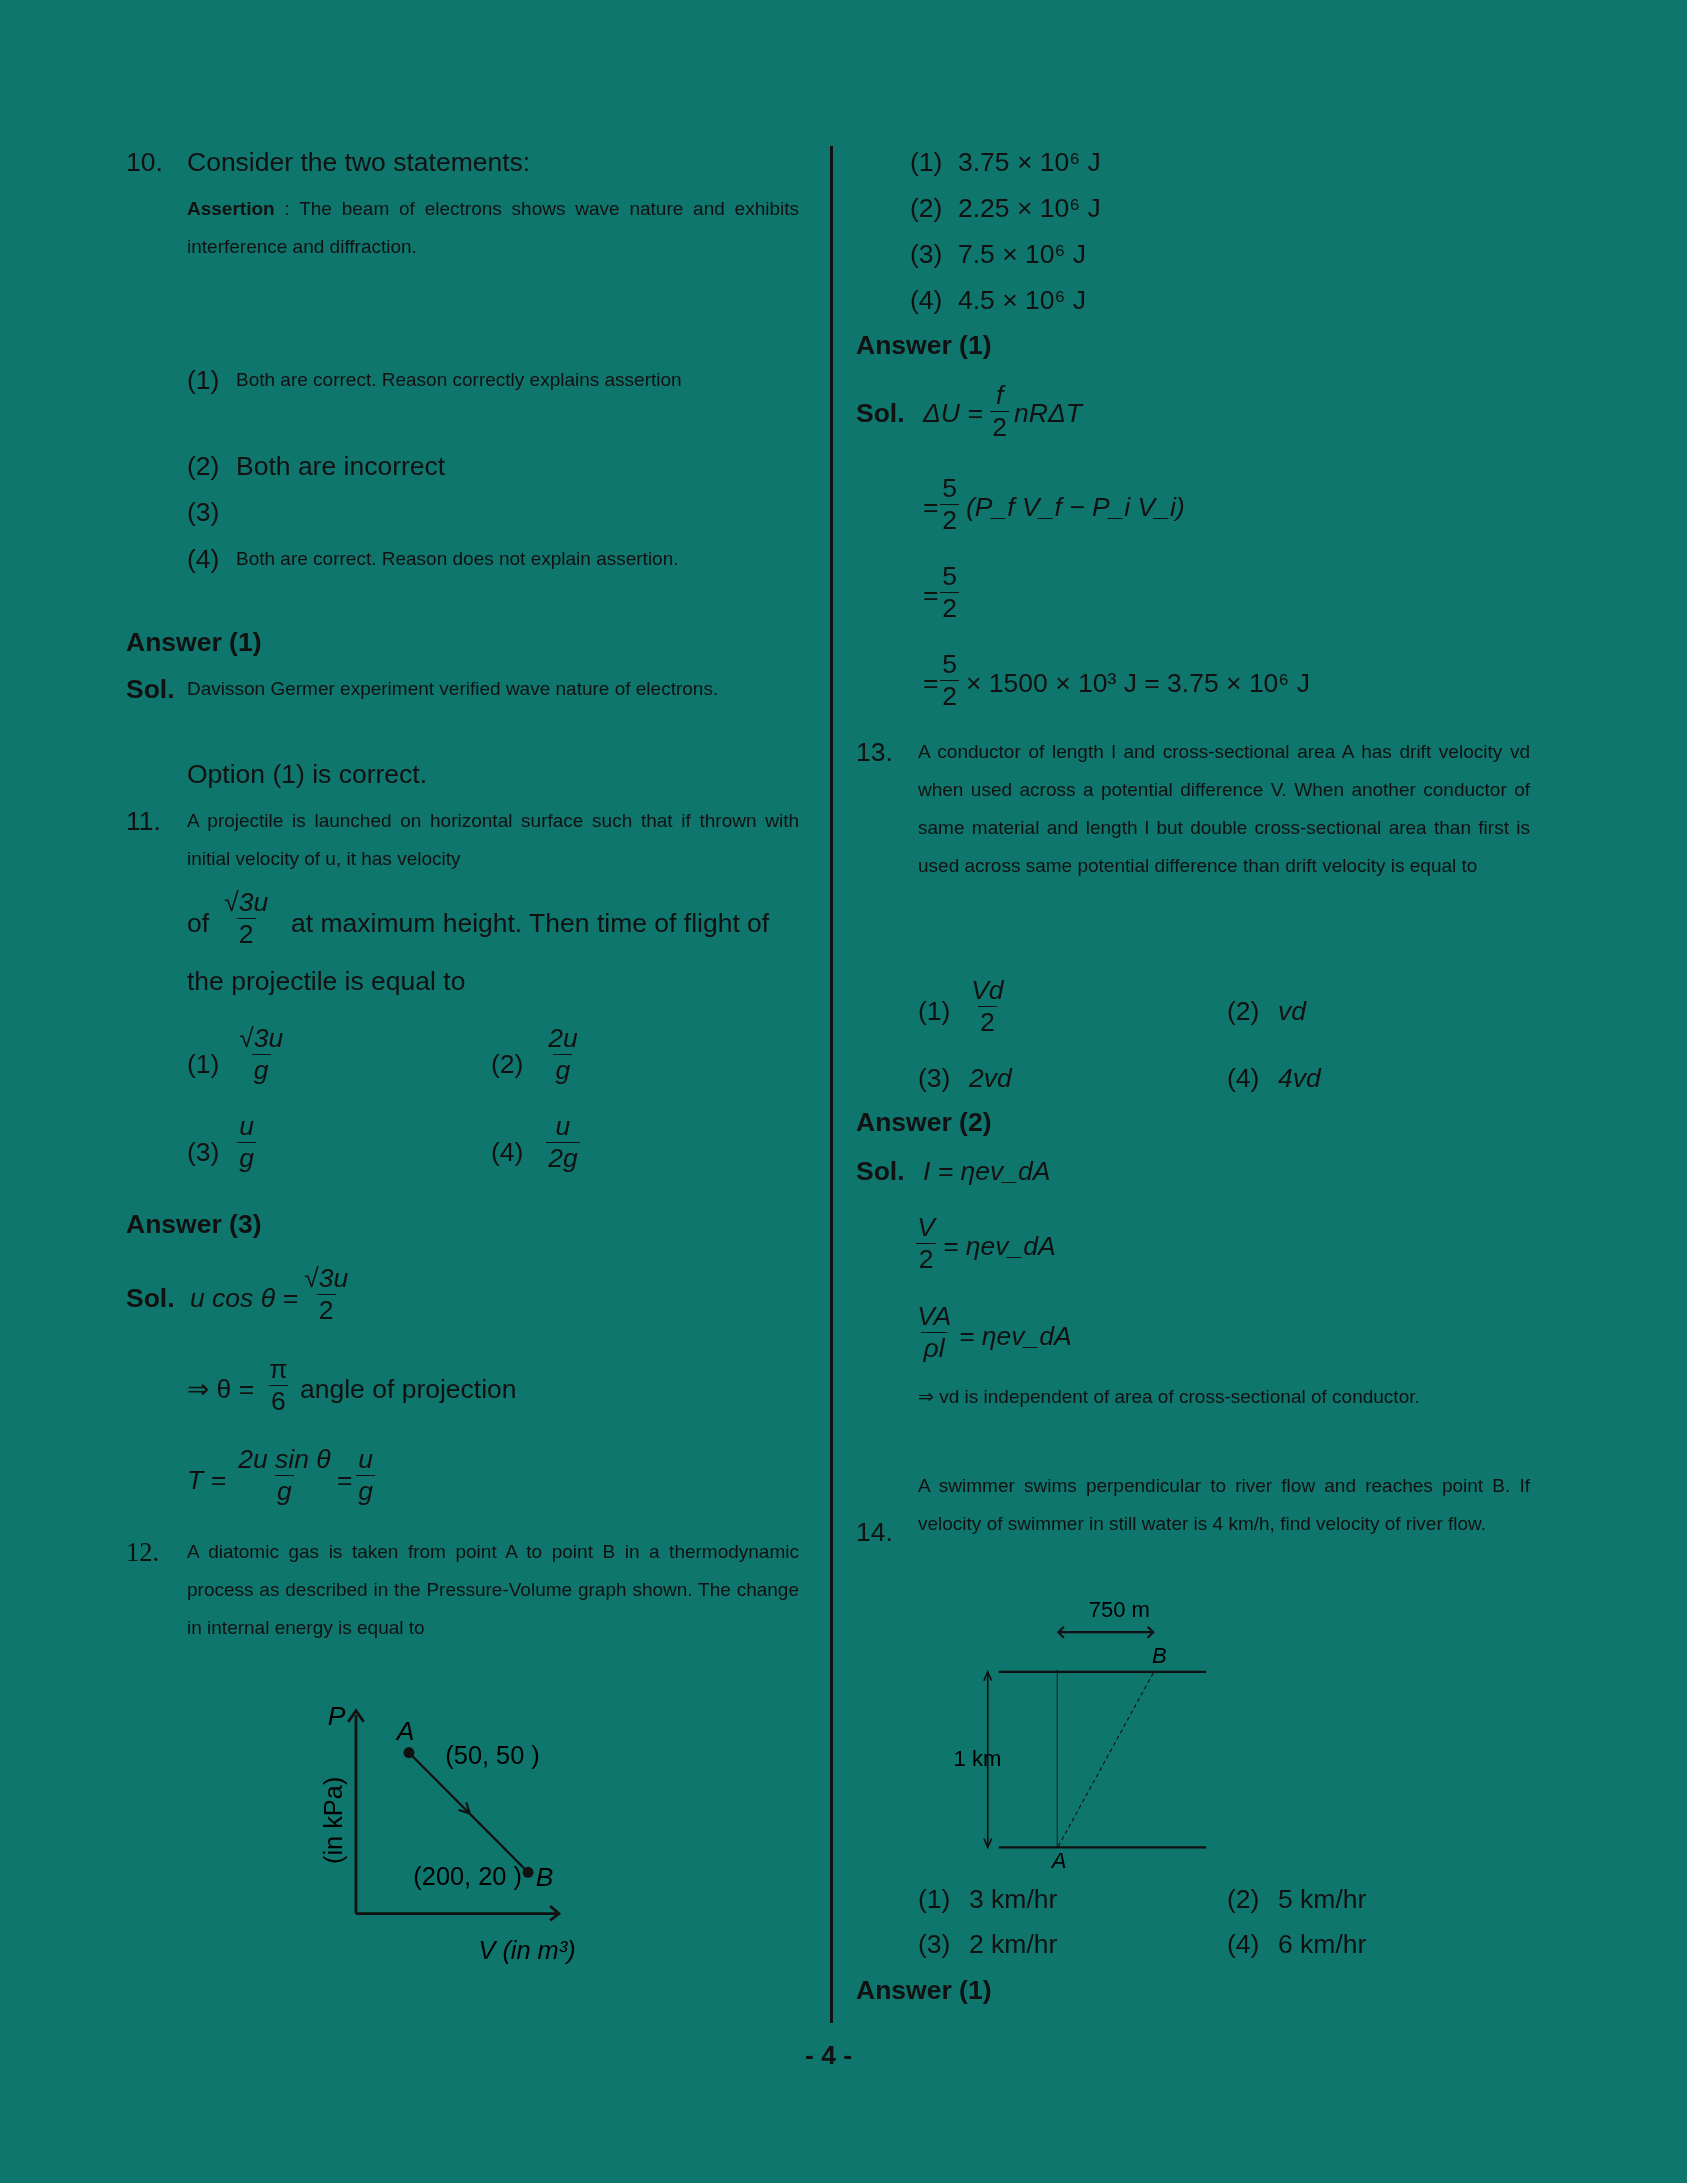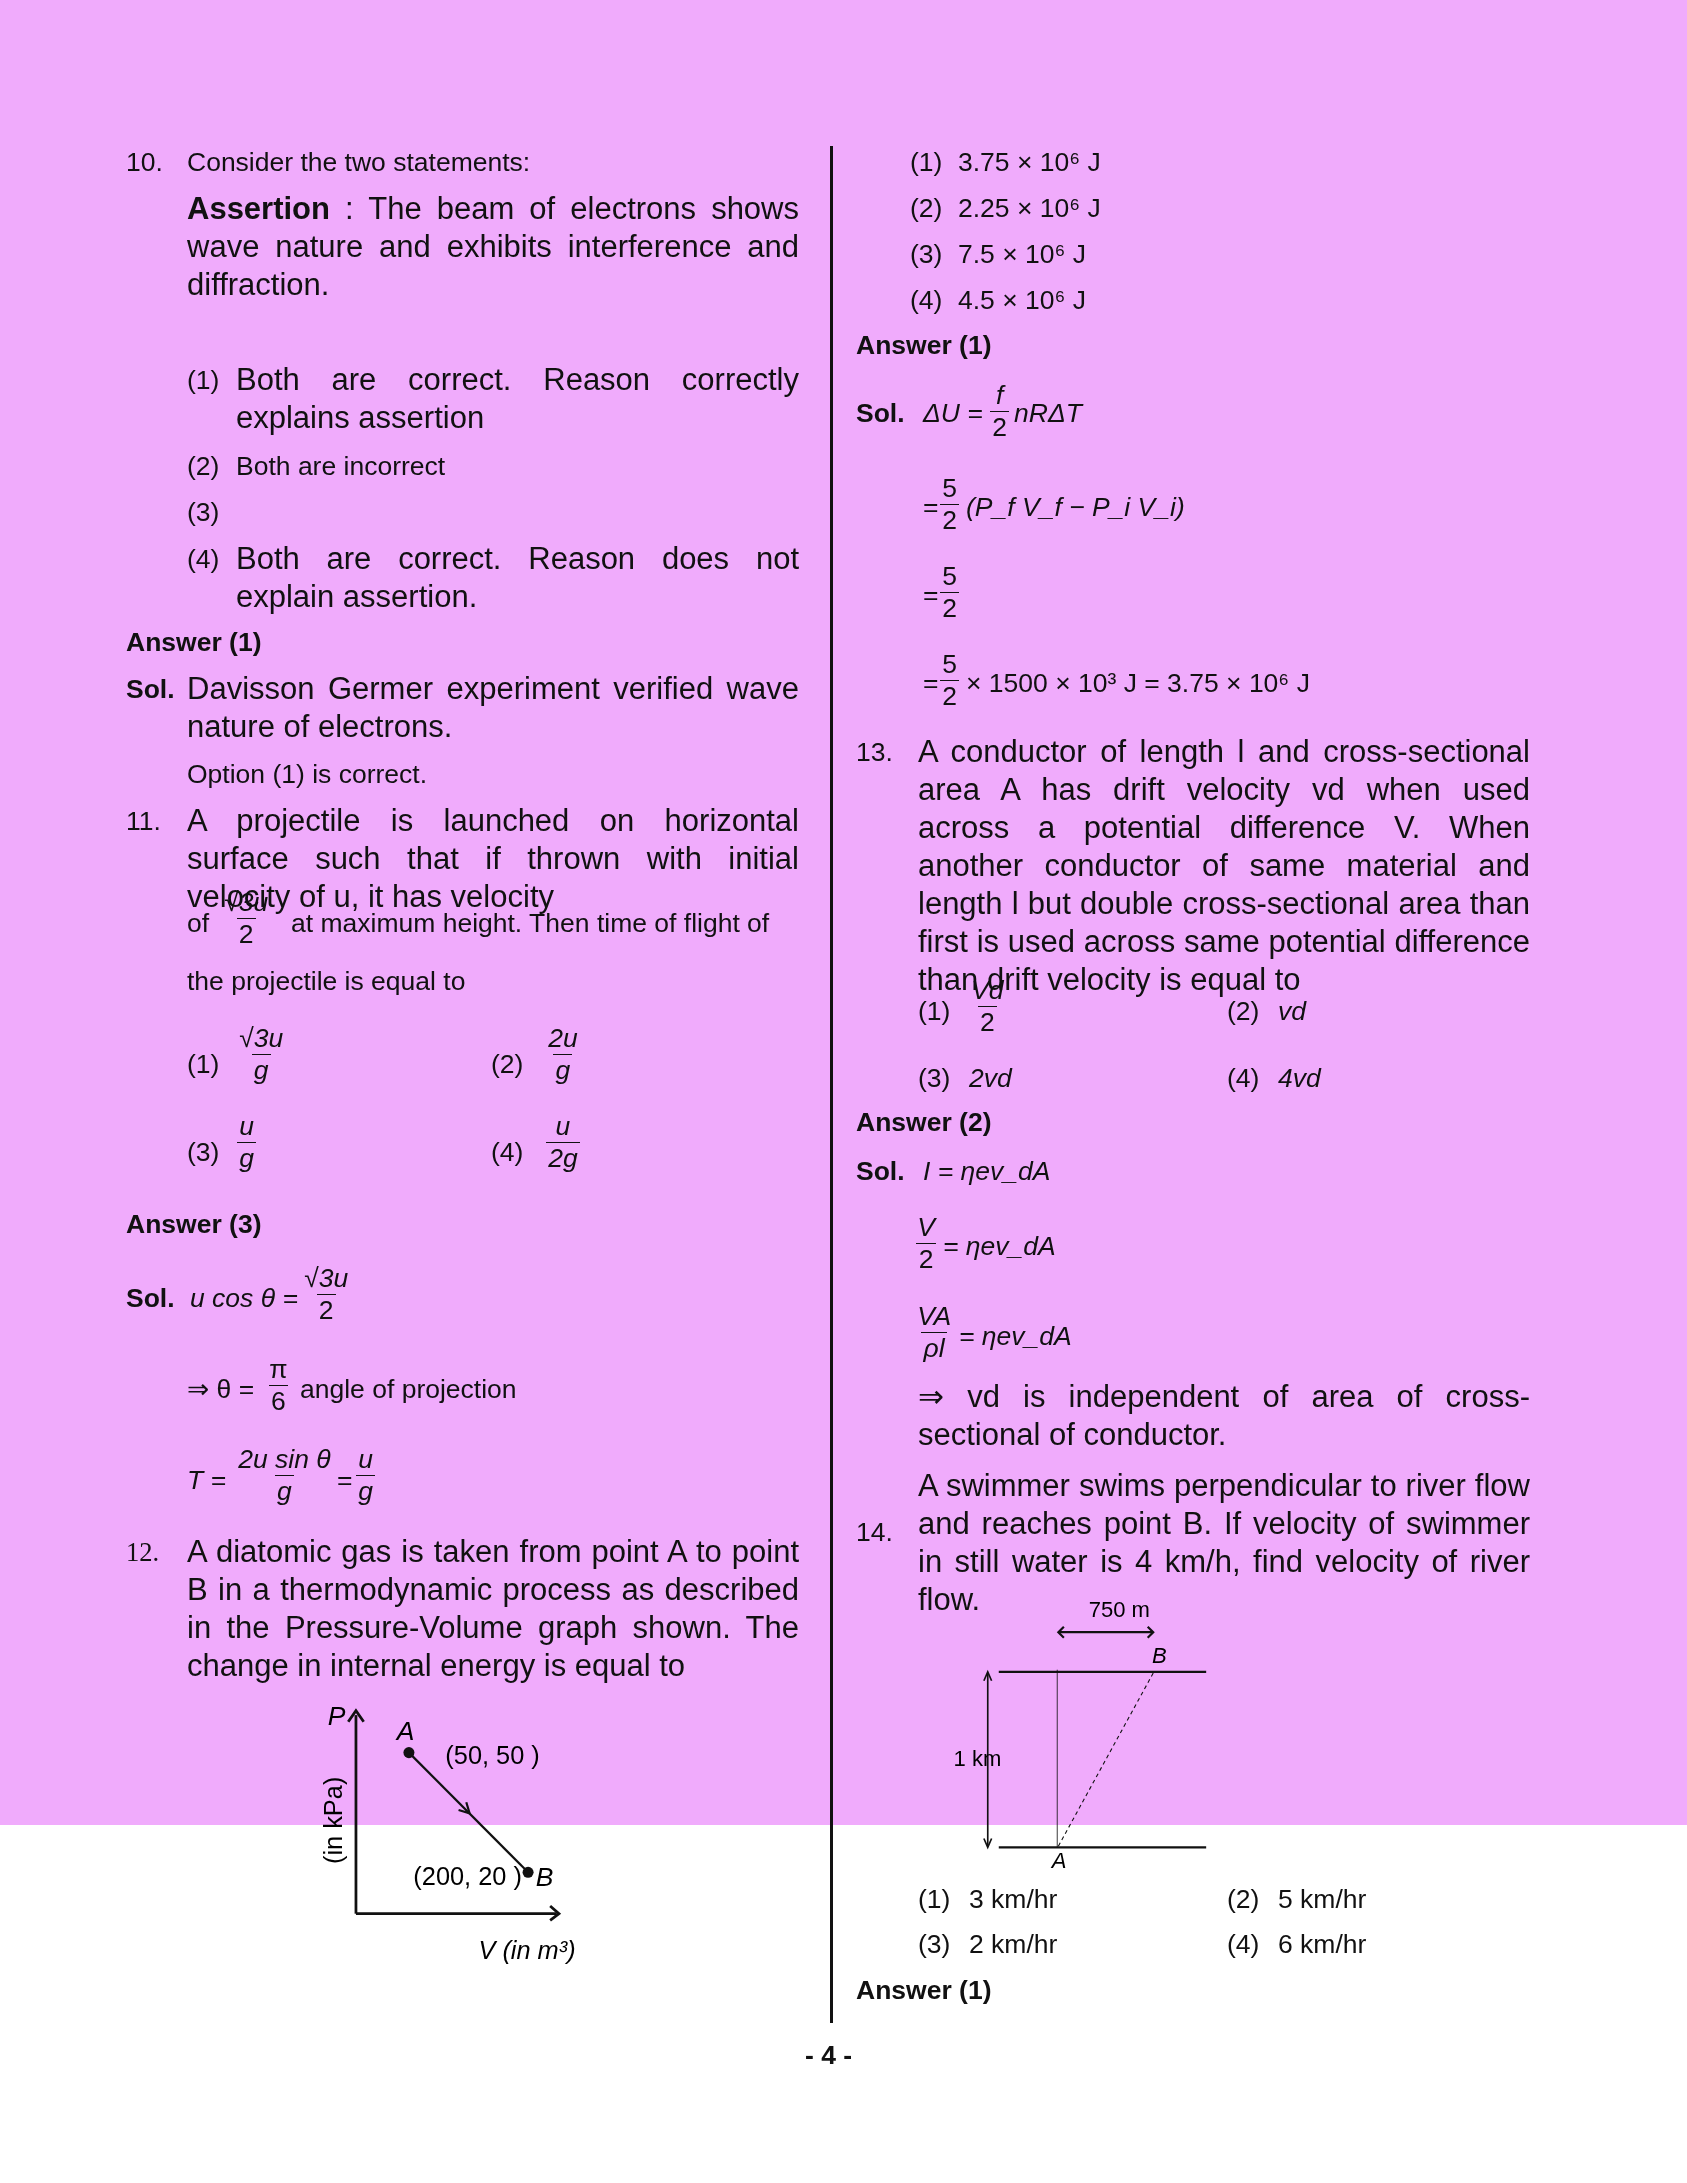--- a/index.html
+++ b/index.html
@@ -1,20 +1,20 @@
 <!DOCTYPE html>
 <html style="font-size:8.8px"><head>
 <meta charset="utf-8">
 <style>
   html, body { margin:0; padding:0; background:#ffffff; }
   body { width:1687px; height:2183px; position:relative; overflow:hidden;
          font-family:"Liberation Sans", sans-serif; color:#111; }
-  .page { position:absolute; left:0; top:0; width:1687px; height:1825px; background:#f0abfc; }
+  .page { position:absolute; left:0; top:0; width:1687px; height:2183px; background:#0f766e; }
   .t { position:absolute; font-size:26.5px; line-height:38px; white-space:nowrap; }
-  .j { position:absolute; font-size:31px; line-height:38px; text-align:justify; text-align-last:left; white-space:normal; }
+  .j { position:absolute; font-size:19px; line-height:38px; text-align:justify; text-align-last:left; white-space:normal; }
   .b { font-weight:bold; }
   .i { font-style:italic; }
   .divider { position:absolute; left:830px; top:146px; width:2.8px; height:1877px; background:#111; }
   .frac { position:absolute; display:inline-flex; flex-direction:column; align-items:center; font-size:26.5px; line-height:31px; }
   .frac .num { padding:0 2.2px; }
   .frac .den { border-top:1.7px solid #111; padding:0 2.2px; }
   svg text { font-family:"Liberation Sans", sans-serif; }
   .pagenum { position:absolute; left:805px; top:2040px; font-size:26.5px; font-weight:bold; }
 </style>
 </head>

